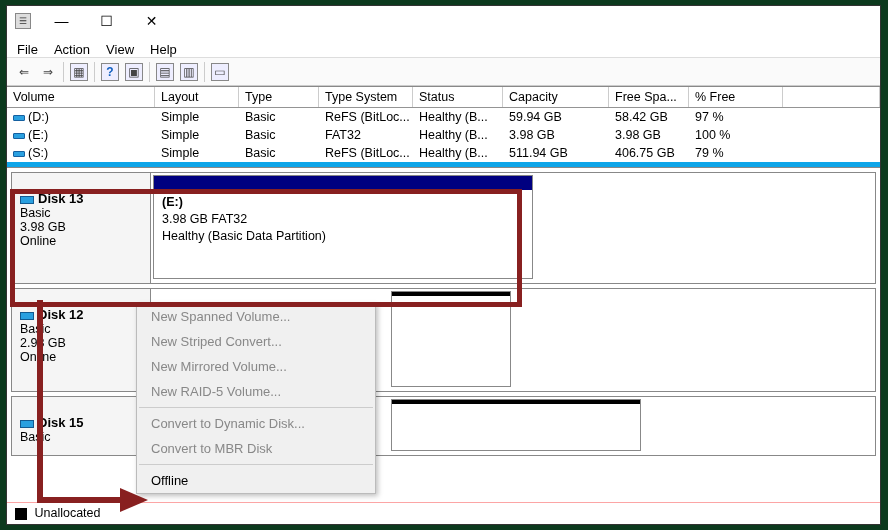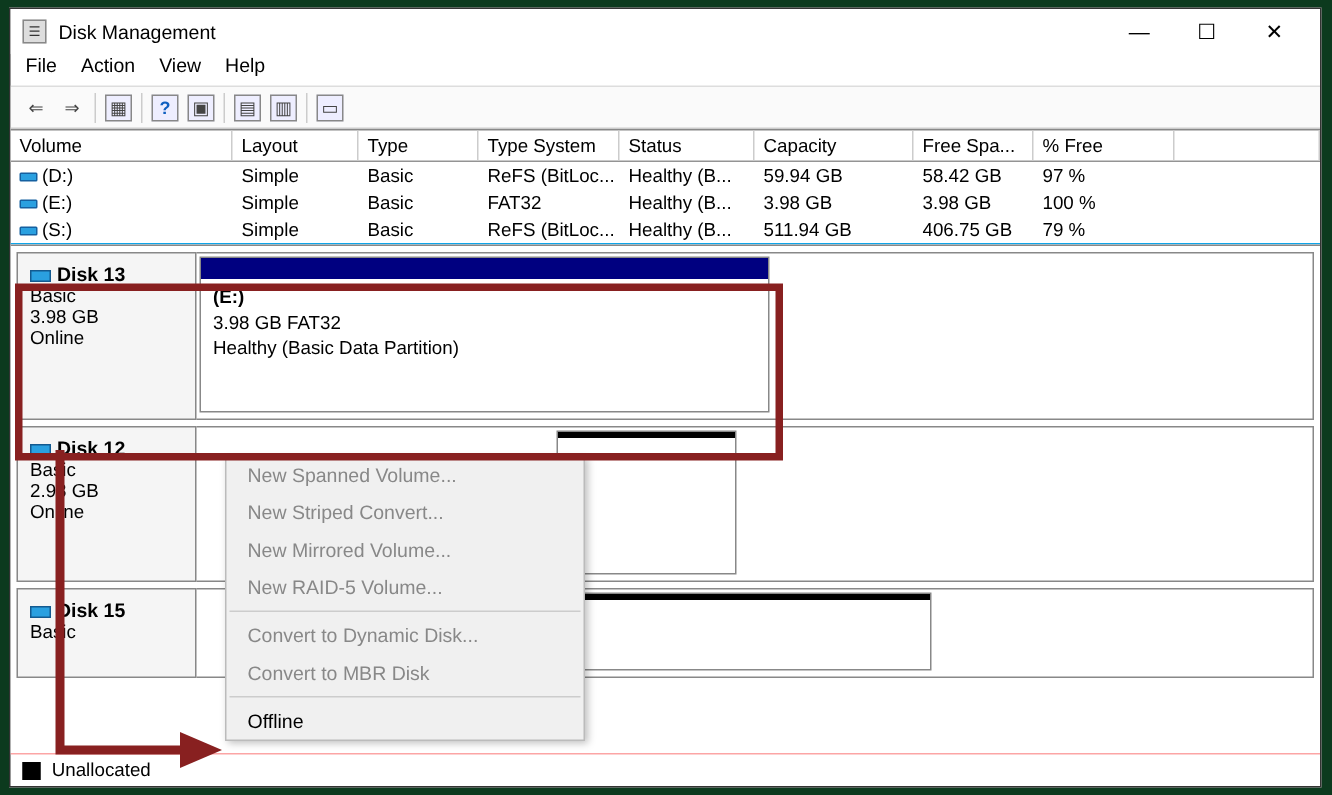--- a/index.html
+++ b/index.html
@@ -2,35 +2,35 @@
 <html><head>
 <meta charset="utf-8">
 <style>
   * { box-sizing: border-box; margin: 0; padding: 0; font-family: "Segoe UI", Tahoma, sans-serif; font-size: 12.5px; }
   body { background: #0c3a1e; width: 888px; height: 530px; overflow: hidden; position: relative; }
   .window { background: #fff; border: 1px solid #333; width: 875px; height: 520px; margin: 5px 0 0 6px; display: flex; flex-direction: column; overflow: hidden; }
   .titlebar { height: 30px; display: flex; align-items: center; padding: 0 8px; background: #fff; }
   .titlebar .app-icon { width: 16px; height: 16px; background: #ddd; border: 1px solid #888; margin-right: 8px; display: flex; align-items: center; justify-content: center; font-size: 9px; color: #333; }
   .titlebar .title { flex: 1; font-size: 13px; color: #000; }
   .winbtn { width: 45px; height: 28px; display: flex; align-items: center; justify-content: center; font-size: 14px; }
-  .menubar { height: 22px; display: flex; align-items: flex-start; gap: 16px; padding: 0 10px; border-bottom: 1px solid #ddd; }
+  .menubar { height: 22px; display: flex; align-items: flex-end; gap: 16px; padding: 0 10px; border-bottom: 1px solid #ddd; }
   .menubar span { font-size: 13px; }
   .toolbar { height: 28px; display: flex; align-items: center; gap: 6px; padding: 0 8px; border-bottom: 1px solid #ccc; background: #fafafa; }
   .tbtn { width: 18px; height: 18px; border: 1px solid transparent; display: flex; align-items: center; justify-content: center; font-size: 12px; color: #444; }
   .tbtn.box { border: 1px solid #888; background: #eef; }
   .tdiv { width: 1px; height: 20px; background: #ccc; }
-  .grid { border-bottom: 1px solid #0ea5e9; }
+  .grid { border-bottom: 5px solid #0ea5e9; }
   .grid-header { display: flex; background: #fff; border-top: 1px solid #888; border-bottom: 1px solid #949494; }
   .gh { padding: 3px 6px; border-right: 1px solid #ccc; text-align: left; font-weight: 400; white-space: nowrap; overflow: hidden; }
   .grid-row { display: flex; padding: 1px 0; }
   .gc { padding: 1px 6px; white-space: nowrap; overflow: hidden; }
   .vol-icon { display: inline-block; width: 12px; height: 6px; background: #2aa0e0; border: 1px solid #1560a0; border-radius: 1px; vertical-align: middle; margin-right: 3px; }
   .disks { flex: 1; overflow: hidden; padding: 4px; background: #fff; border-top: 1px solid #888; }
   .disk-row { display: flex; height: 112px; margin-bottom: 4px; }
-  .disk-head { width: 120px; border: 1px solid #888; padding: 6px 8px; background: #f5f5f5; }
+  .disk-head { width: 140px; border: 1px solid #888; padding: 18px 8px; background: #f5f5f5; }
   .disk-head .dicon { display: inline-block; width: 14px; height: 8px; background: #2aa0e0; border: 1px solid #135a90; margin-right: 4px; vertical-align: middle; }
   .disk-head .dtitle { font-weight: 700; font-size: 13px; }
   .disk-body { flex: 1; border: 1px solid #888; border-left: none; }
   .part { border: 1px solid #888; margin: 2px; }
   .part-top { height: 14px; background: #fff; border-top: 4px solid #000; }
   .part-top.navy { border-top-color: #000080; background: #000080; }
   .part-desc { padding: 4px 8px; font-size: 12.5px; line-height: 1.35; }
   .unalloc-sw { display: inline-block; width: 12px; height: 12px; background: #000; margin-right: 4px; border: 1px solid #000; vertical-align: middle; }
   .ctx { position: absolute; background: #f0f0f0; border: 1px solid #bbb; box-shadow: 2px 2px 5px rgba(0,0,0,.25); width: 240px; }
   .ctx-item { padding: 5px 14px; font-size: 13px; color: #000; }
@@ -39,21 +39,20 @@
   .annot-box { position: absolute; border: 5px solid #882020; pointer-events: none; }
   .annot-arrow { position: absolute; pointer-events: none; }
 </style>
 </head>
 <body>
 
 <div class="window">
 
   <div class="titlebar">
     <div class="app-icon">☰</div>
-    <div class="title">Disk Management</div>
     <div class="winbtn">—</div>
     <div class="winbtn">☐</div>
     <div class="winbtn">✕</div>
   </div>
 
   <div class="menubar">
     <span>File</span>
     <span>Action</span>
     <span>View</span>
     <span>Help</span>
@@ -168,21 +167,21 @@
 
   </div>
 
   <div style="border-top:1px solid #fca5a5;padding:3px 8px;height:22px;">
     <span class="unalloc-sw"></span>
     <span>Unallocated</span>
   </div>
 
 </div>
 
-<div class="ctx" style="position:absolute; left:150px; top:303px;">
+<div class="ctx" style="position:absolute; left:136px; top:303px;">
   <div class="ctx-item disabled">New Spanned Volume...</div>
   <div class="ctx-item disabled">New Striped Convert...</div>
   <div class="ctx-item disabled">New Mirrored Volume...</div>
   <div class="ctx-item disabled">New RAID-5 Volume...</div>
   <div class="ctx-sep"></div>
   <div class="ctx-item disabled">Convert to Dynamic Disk...</div>
   <div class="ctx-item disabled">Convert to MBR Disk</div>
   <div class="ctx-sep"></div>
   <div class="ctx-item">Offline</div>
 </div>

